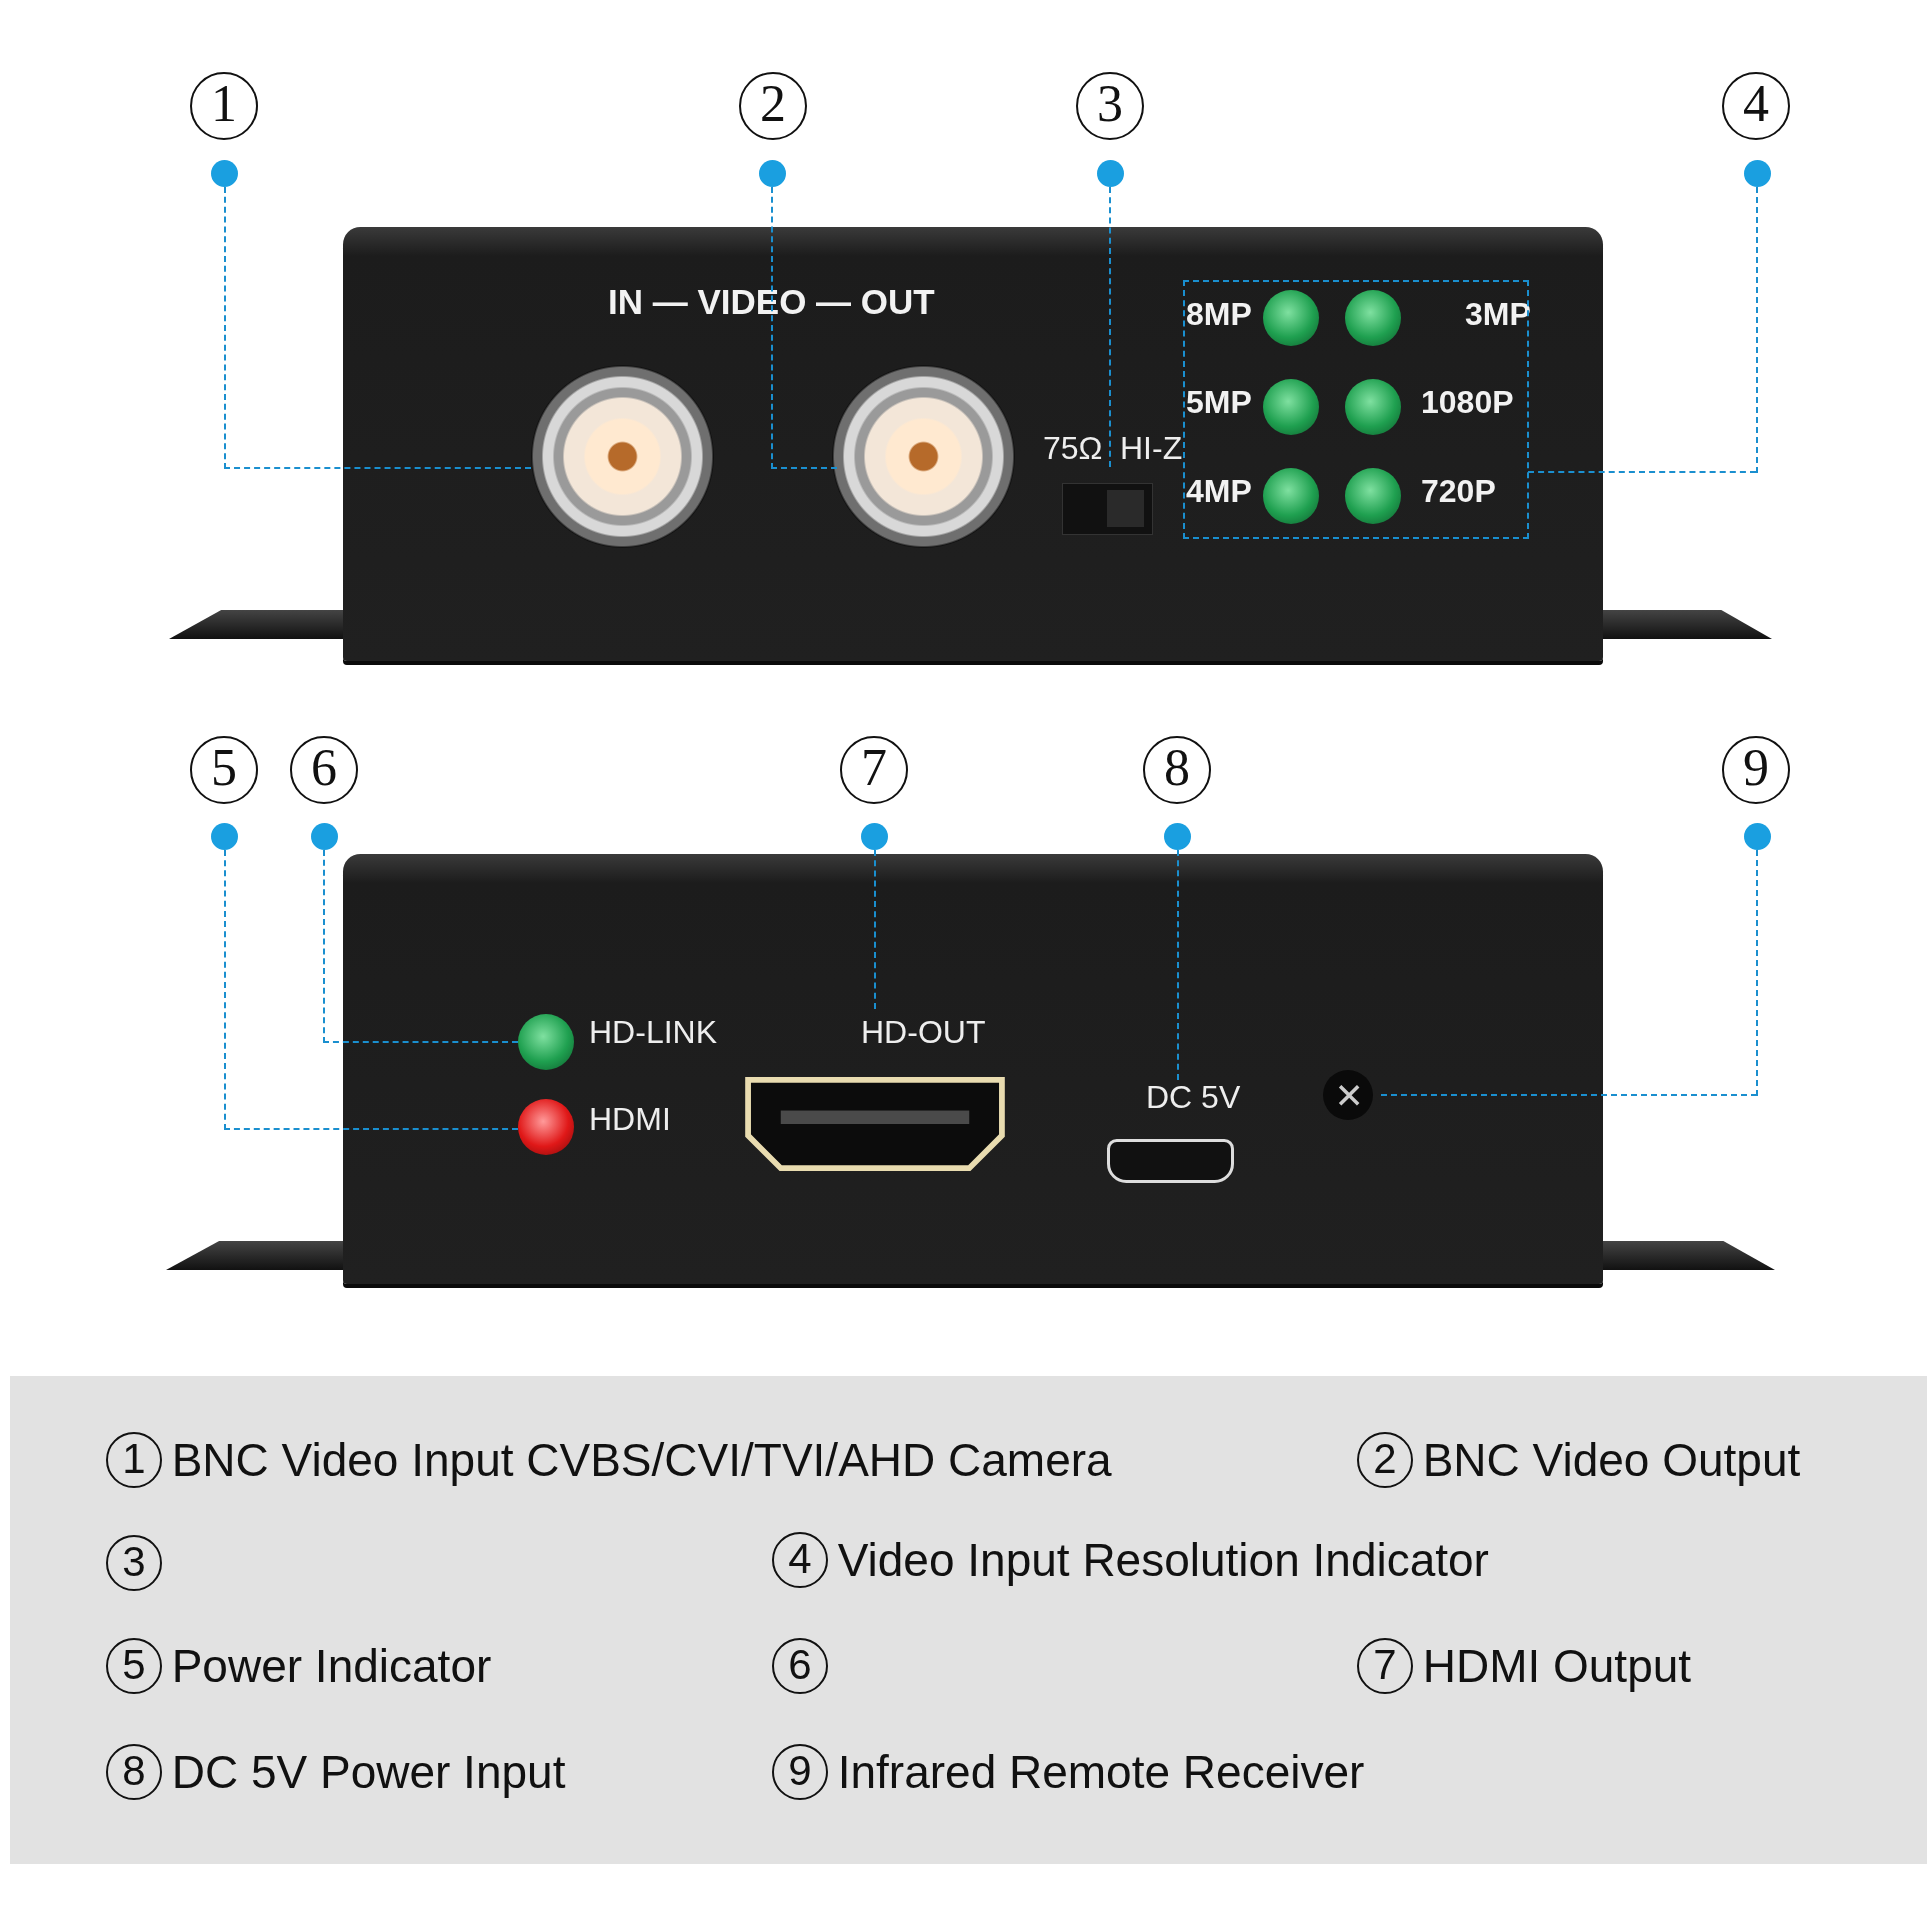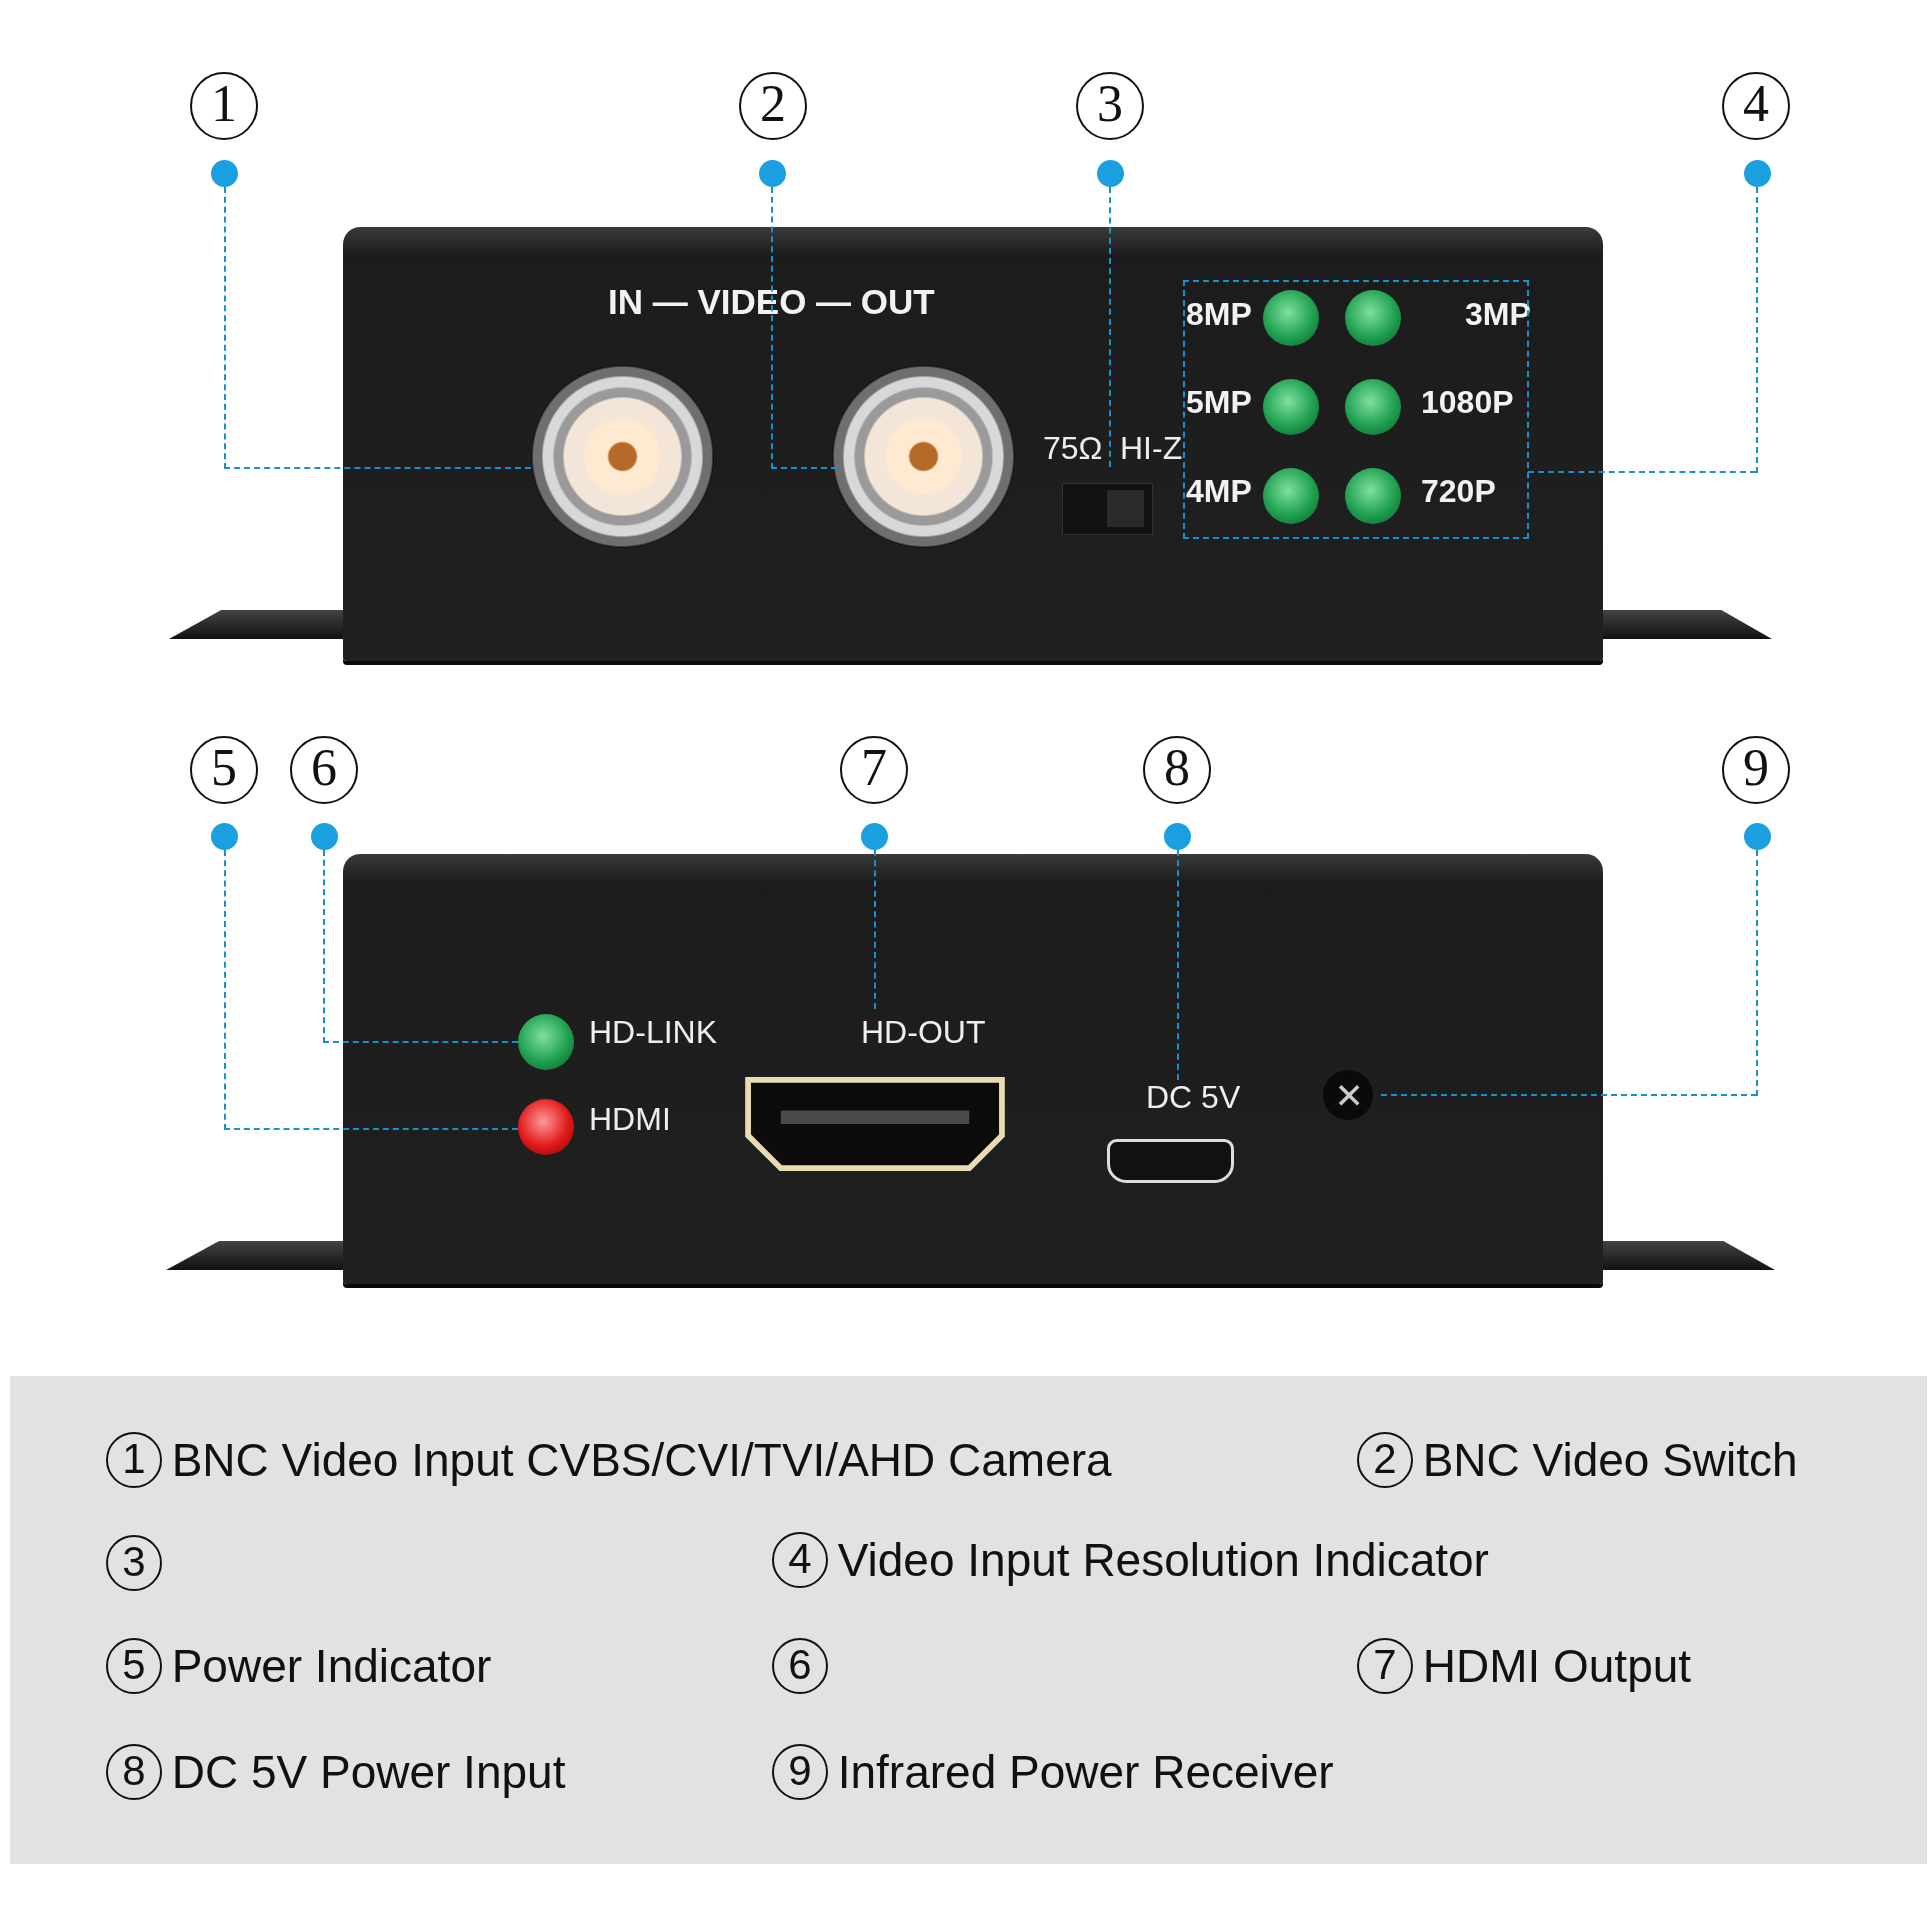--- a/index.html
+++ b/index.html
@@ -126,21 +126,21 @@
 <div class="hline" style="left:1381px;top:1094px;width:376px;"></div>
 
 <div class="legend-panel"></div>
 
 <div class="legend-item" style="left:106px;top:1432px;">
   <span class="n">1</span>
   <span>BNC Video Input CVBS/CVI/TVI/AHD Camera</span>
 </div>
 <div class="legend-item" style="left:1357px;top:1432px;">
   <span class="n">2</span>
-  <span>BNC Video Switch</span>
+  <span>BNC Video Output</span>
 </div>
 <div class="legend-item" style="left:106px;top:1535px;">
   <span class="n">3</span>
 </div>
 <div class="legend-item" style="left:772px;top:1532px;">
   <span class="n">4</span>
   <span>Video Input Resolution Indicator</span>
 </div>
 <div class="legend-item" style="left:106px;top:1638px;">
   <span class="n">5</span>
@@ -152,15 +152,15 @@
 <div class="legend-item" style="left:1357px;top:1638px;">
   <span class="n">7</span>
   <span>HDMI Output</span>
 </div>
 <div class="legend-item" style="left:106px;top:1744px;">
   <span class="n">8</span>
   <span>DC 5V Power Input</span>
 </div>
 <div class="legend-item" style="left:772px;top:1744px;">
   <span class="n">9</span>
-  <span>Infrared Power Receiver</span>
+  <span>Infrared Remote Receiver</span>
 </div>
 
 
 </body></html>

